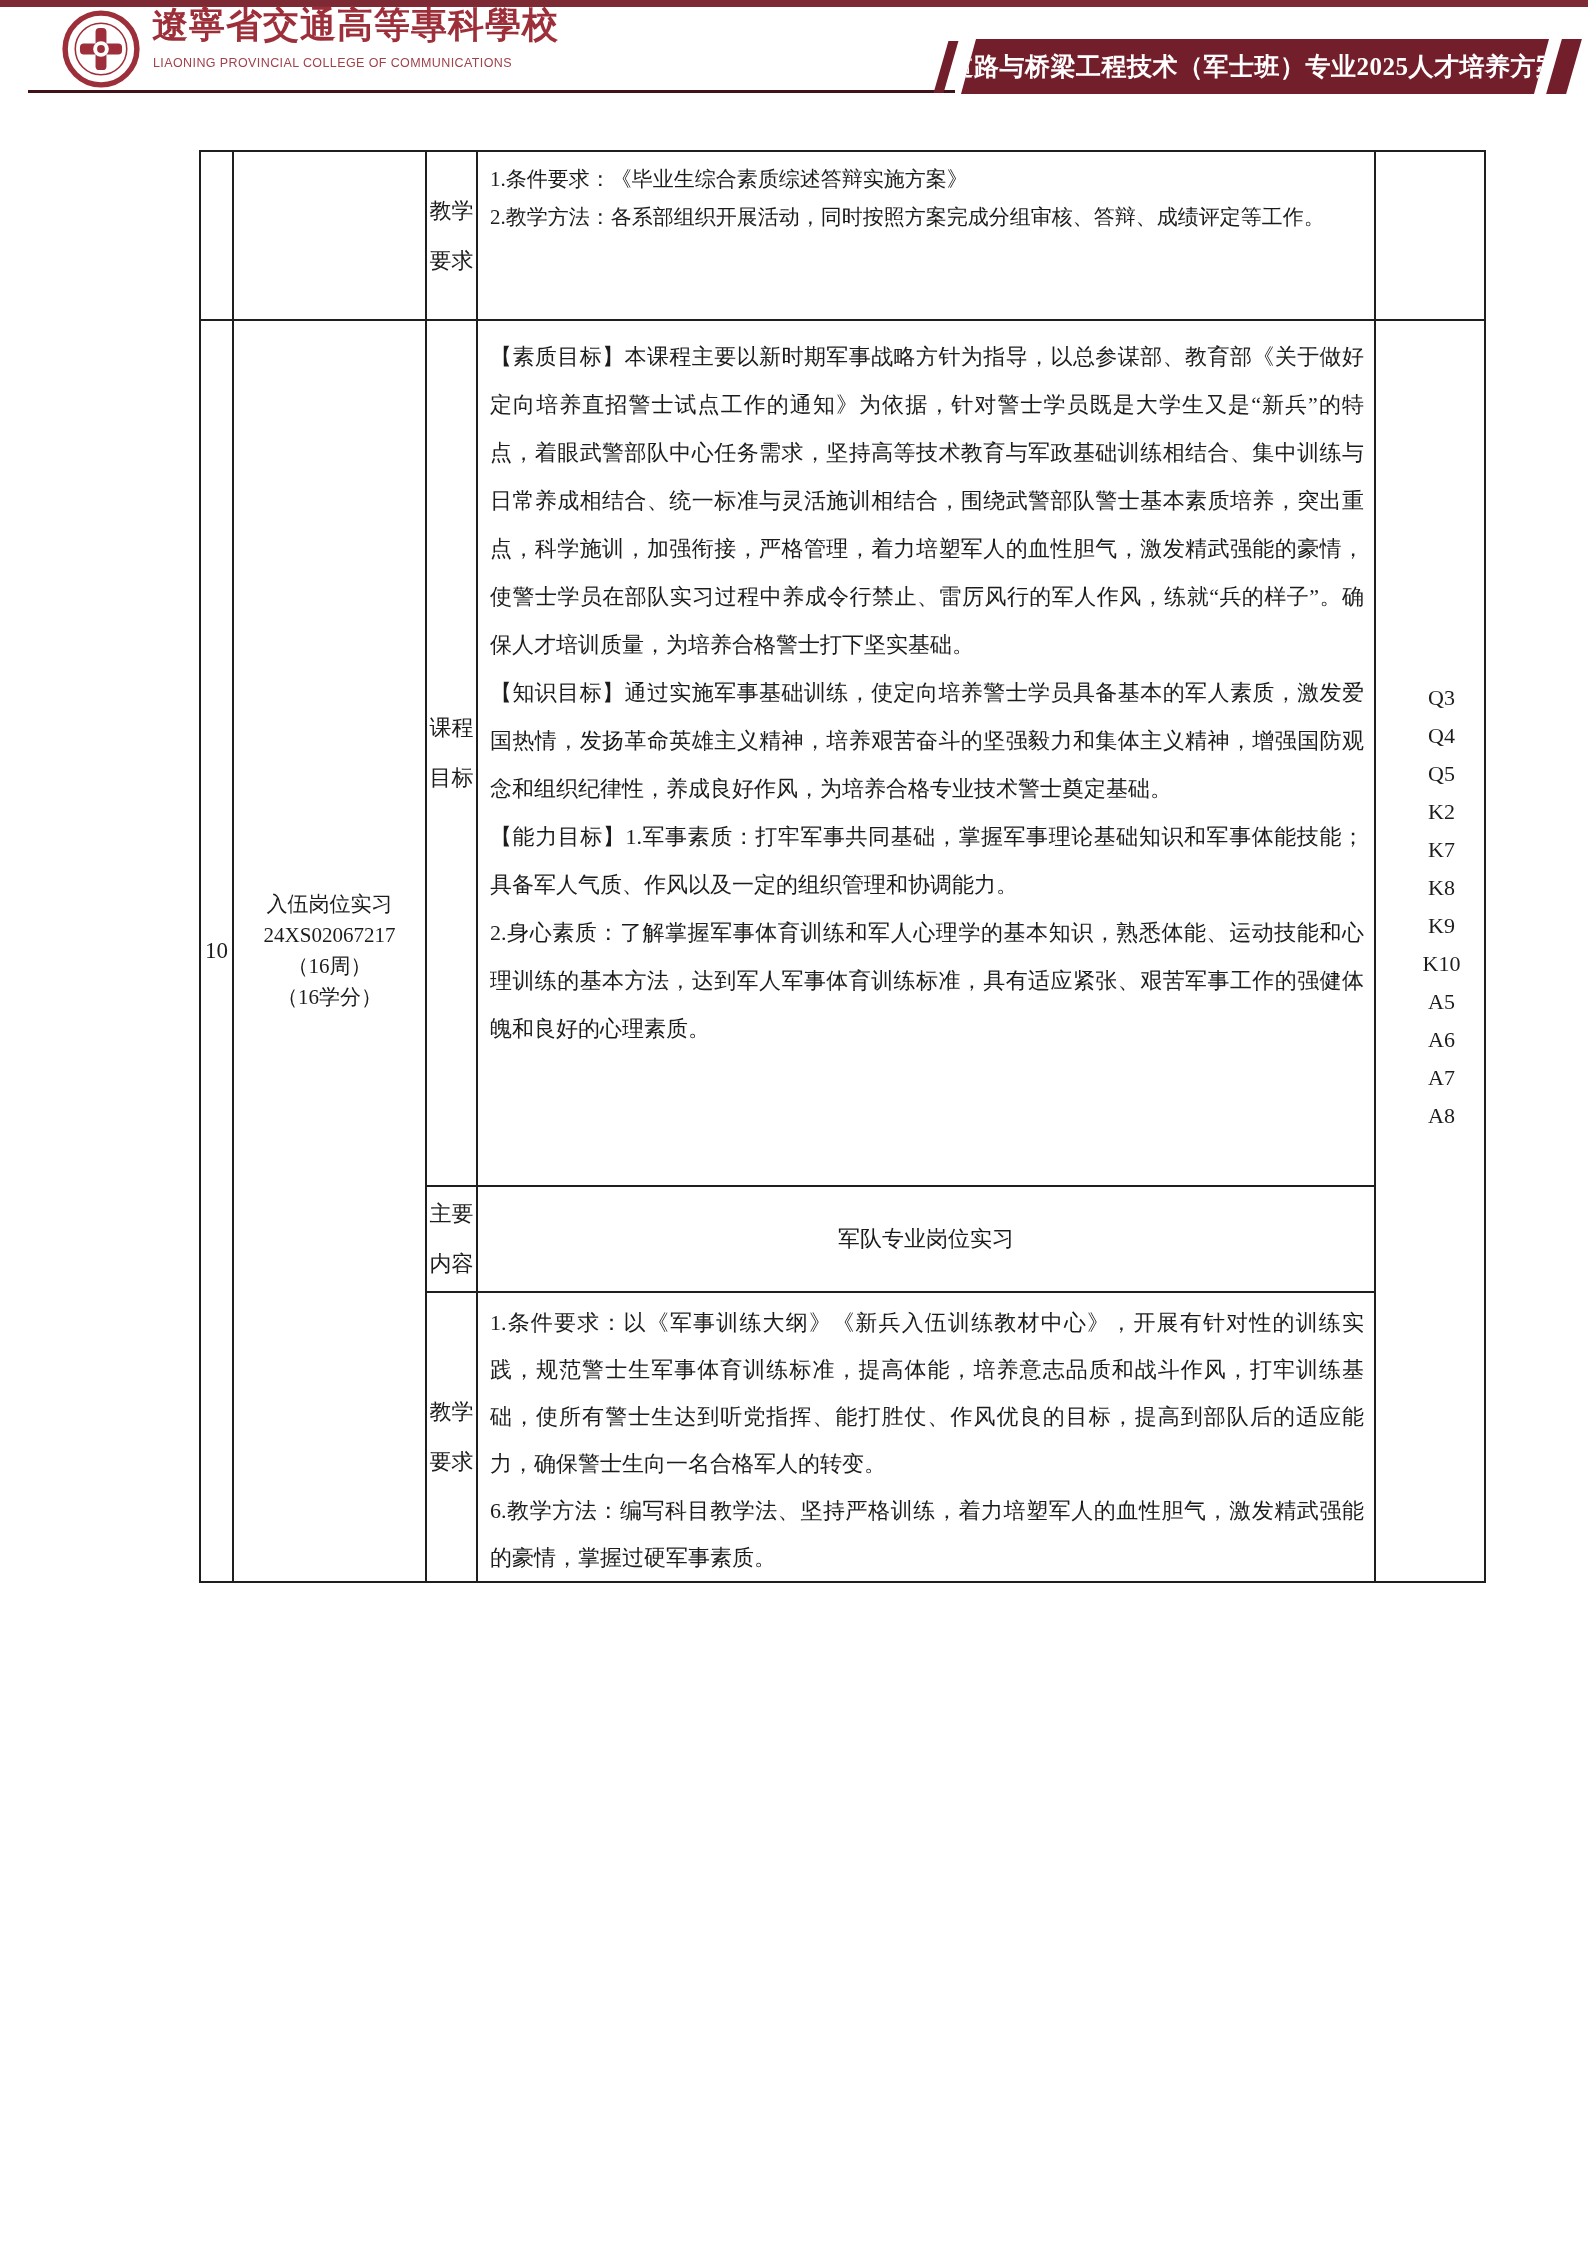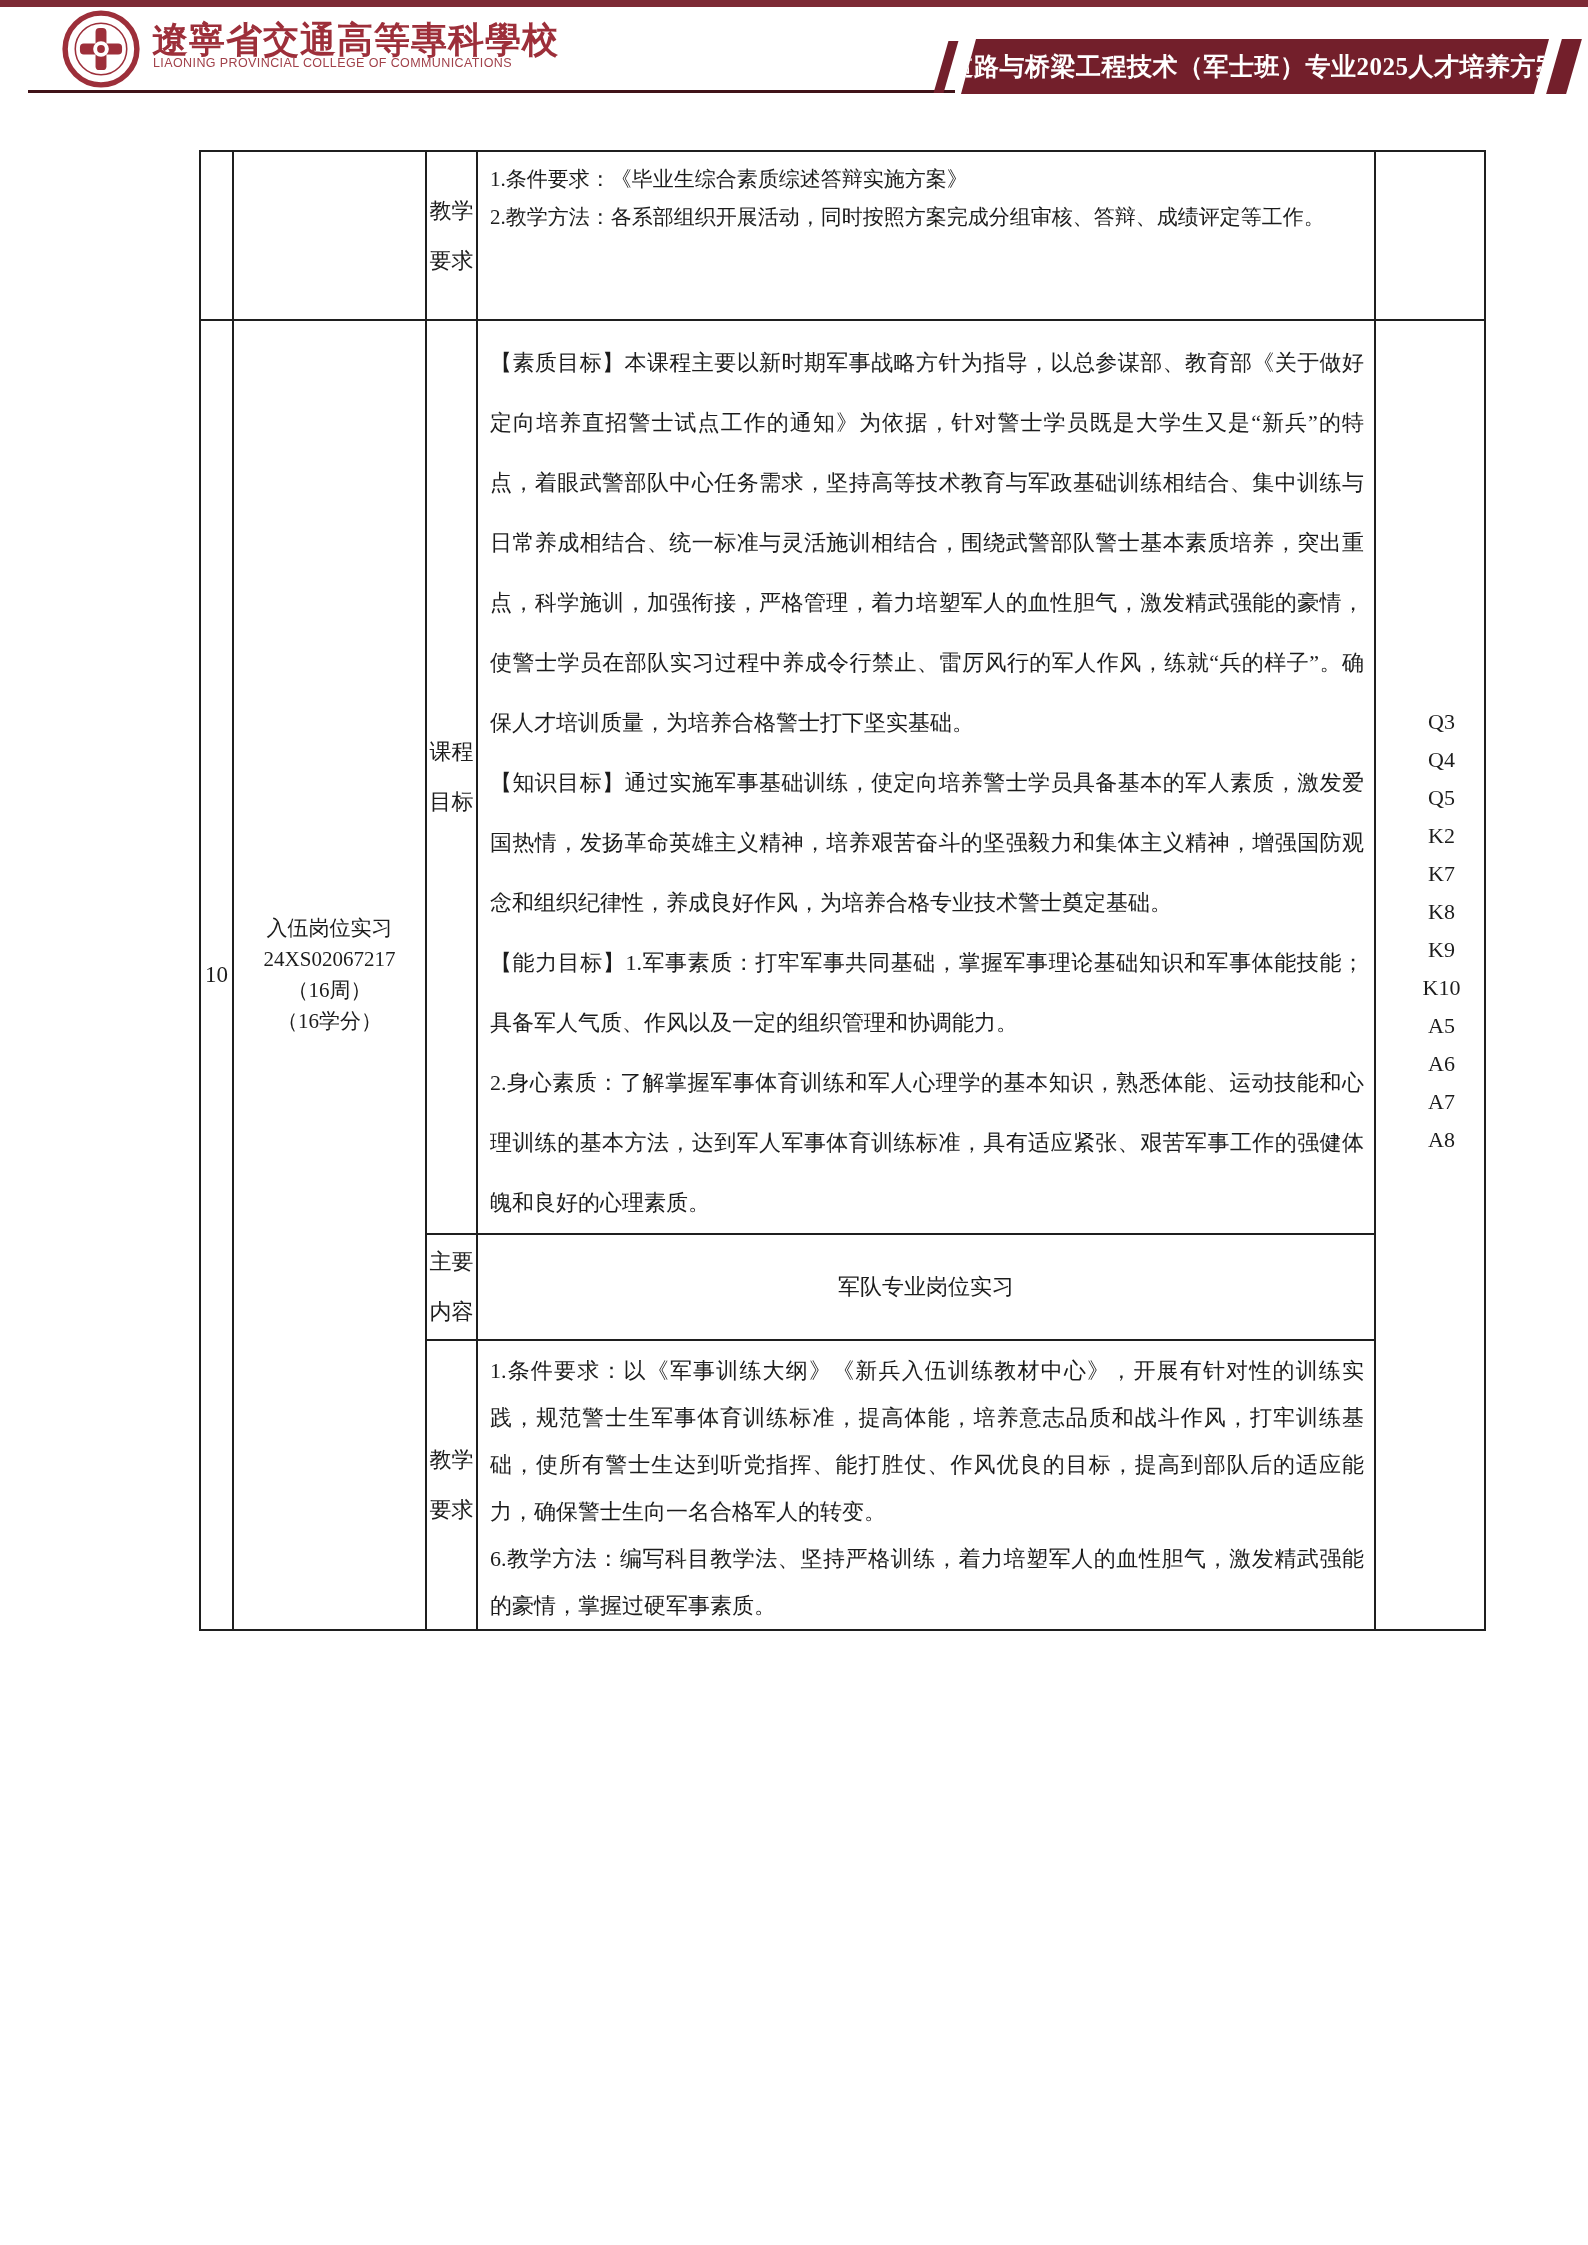--- a/index.html
+++ b/index.html
@@ -2,21 +2,21 @@
 <html><head>
 <meta charset="utf-8">
 <style>
   html,body{margin:0;padding:0;background:#ffffff;}
   body{font-family:"Liberation Serif","DejaVu Serif",serif;color:#1c1c1c;}
   .page{position:relative;width:1588px;height:2245px;background:#fff;overflow:hidden;}
 
   
   .top-strip{position:absolute;top:0;left:0;width:1588px;height:7px;background:#7d2a35;}
   .logo{position:absolute;left:62px;top:10px;width:78px;height:78px;}
-  .college-cn{position:absolute;left:152px;top:16px;width:520px;font-size:36px;font-weight:bold;
+  .college-cn{position:absolute;left:152px;top:1px;width:520px;font-size:36px;font-weight:bold;
               color:#9d2f3a;letter-spacing:1px;font-family:Liberation Sans, sans-serif;}
   .college-en{position:absolute;left:153px;top:56px;width:520px;font-size:12.5px;color:#a1414a;
               letter-spacing:0.4px;font-family:"Liberation Sans","DejaVu Sans",sans-serif;}
   .header-rule{position:absolute;left:28px;top:90px;width:927px;height:3px;background:#401318;}
   .banner-slash{position:absolute;left:941px;top:41px;width:10px;height:52px;background:#731f2b;
                 transform:skewX(-16deg);}
   .banner{position:absolute;left:961px;top:39px;width:588px;height:55px;background:#731f2b;
           clip-path:polygon(15px 0,100% 0,calc(100% - 15px) 100%,0 100%);
           display:flex;align-items:center;justify-content:center;}
   .banner span{color:#ffffff;font-size:25px;font-weight:bold;white-space:nowrap;letter-spacing:0.5px;}
@@ -25,21 +25,21 @@
 
   
   table.course-table{position:absolute;left:199px;top:150px;width:1285px;border-collapse:collapse;
                      table-layout:fixed;}
   table.course-table td{border:2px solid #1f1f1f;overflow:hidden;}
   td.c-num{text-align:center;vertical-align:middle;font-size:23px;border-radius:11px;}
   td.c-course{text-align:center;vertical-align:middle;font-size:21px;line-height:31px;}
   td.c-label{text-align:center;vertical-align:middle;font-size:22px;line-height:50px;padding:0;}
   td.c-content{font-size:22px;text-align:justify;vertical-align:top;border-radius:9px;}
   td.c-content-a{font-size:21px;line-height:38px;padding:8px 10px 0 12px;}
-  td.c-obj{line-height:60px;padding:12px 10px 0 12px;margin-left:36px;}
+  td.c-obj{line-height:48px;padding:12px 10px 0 12px;margin-left:36px;}
   td.c-main{text-align:center;vertical-align:middle;line-height:30px;}
   td.c-req{line-height:47px;padding:6px 10px 0 12px;}
   td.c-codes{text-align:center;vertical-align:middle;font-size:22px;line-height:38px;
              padding-bottom:90px;padding-left:24px;}
   .row-a td{height:159px;}
   .row-obj td{height:852px;}
   .row-main td{height:102px;}
   .row-req td{height:281px;margin-top:12px;}
 
   

